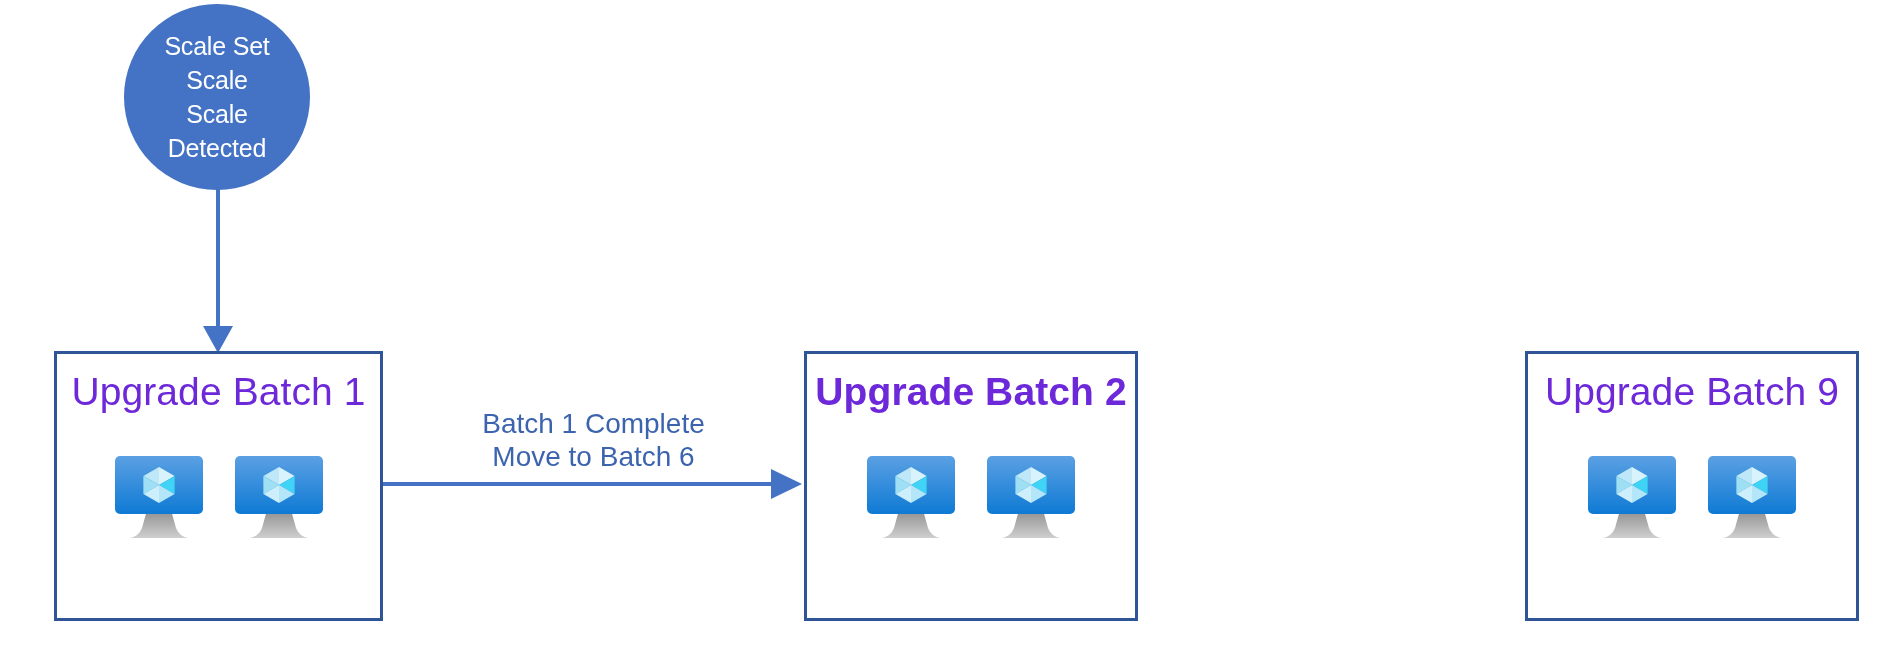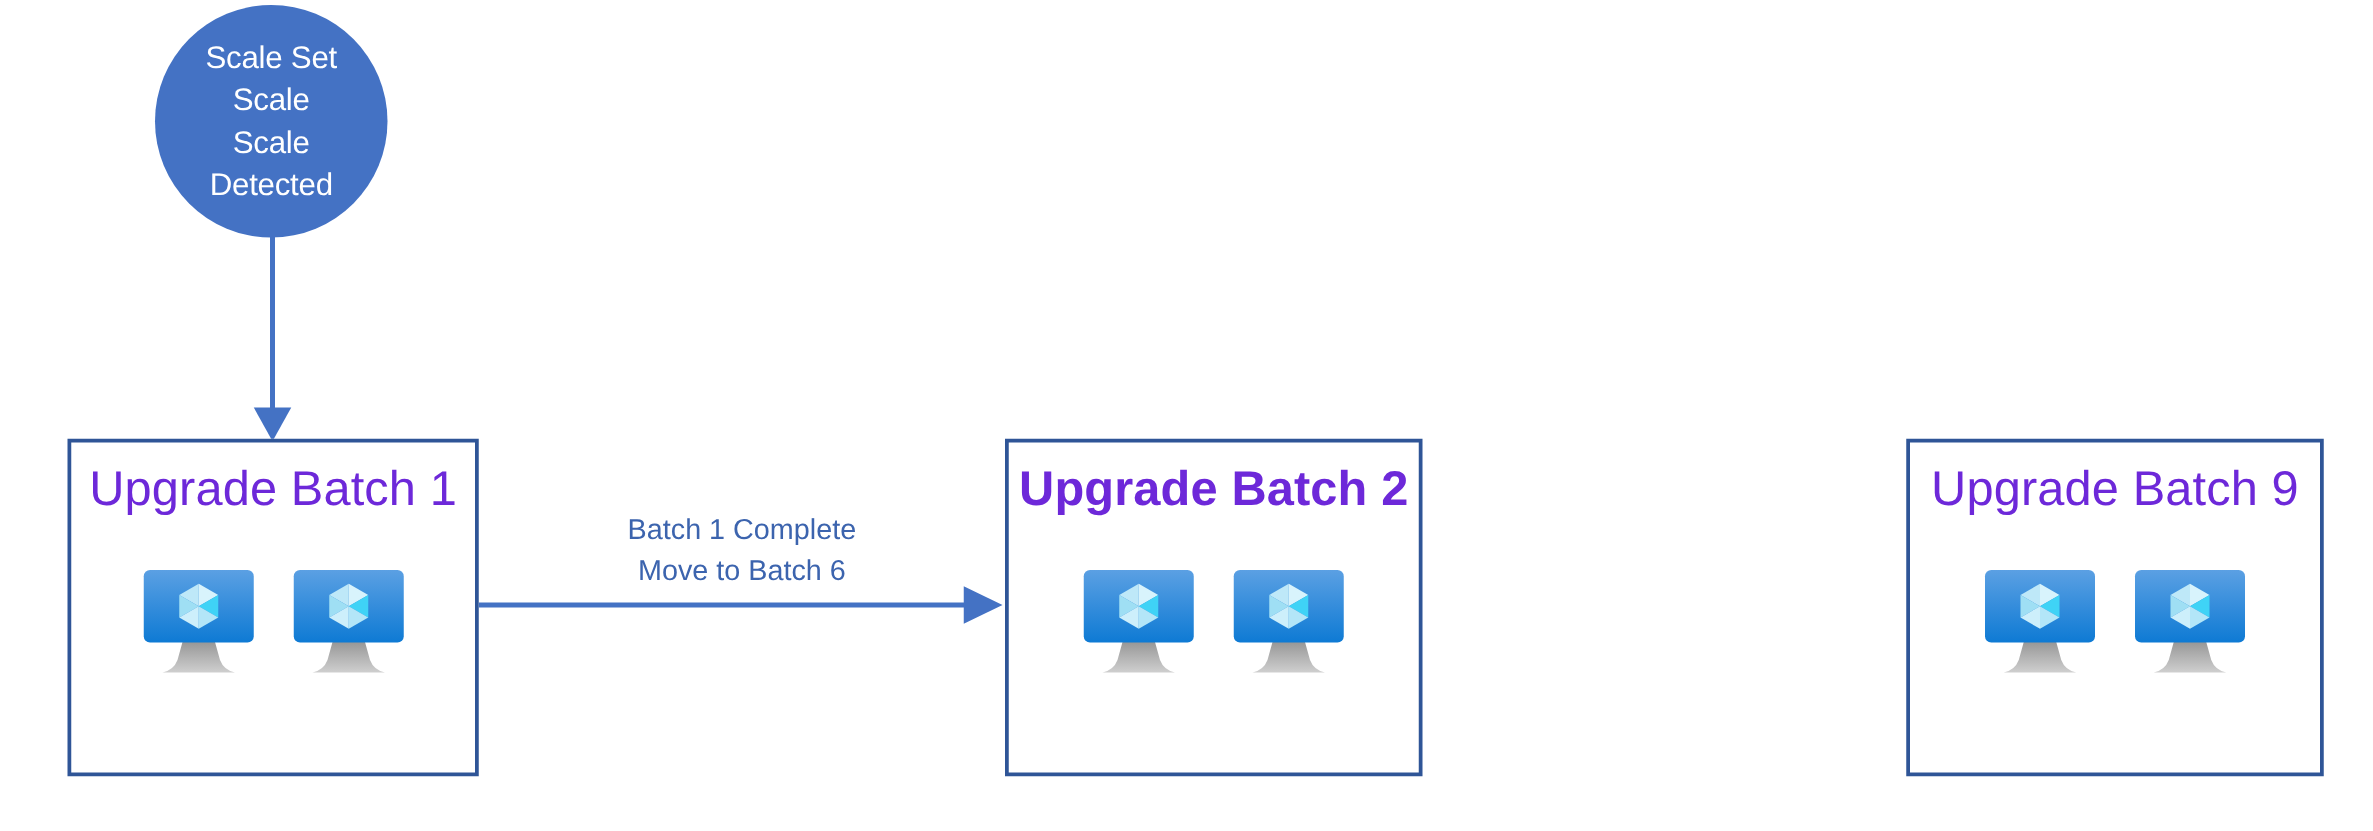--- a/index.html
+++ b/index.html
@@ -85,21 +85,21 @@
     height: 58px;
   }
   #h-connector-1 { left: 383px; width: 421px; }
   #h-connector-2 { left: 1138px; width: 387px; }
 
   .h-label {
     position: absolute;
     top: -48px;
     left: 0; right: 0;
     text-align: center;
-    font-size: 23px;
+    font-size: 28px;
     line-height: 33px;
     color: #3C64AE;
     white-space: nowrap;
     pointer-events: none;
   }
   .h-label span { display: block; }
 </style>
 </head>
 <body>
 

